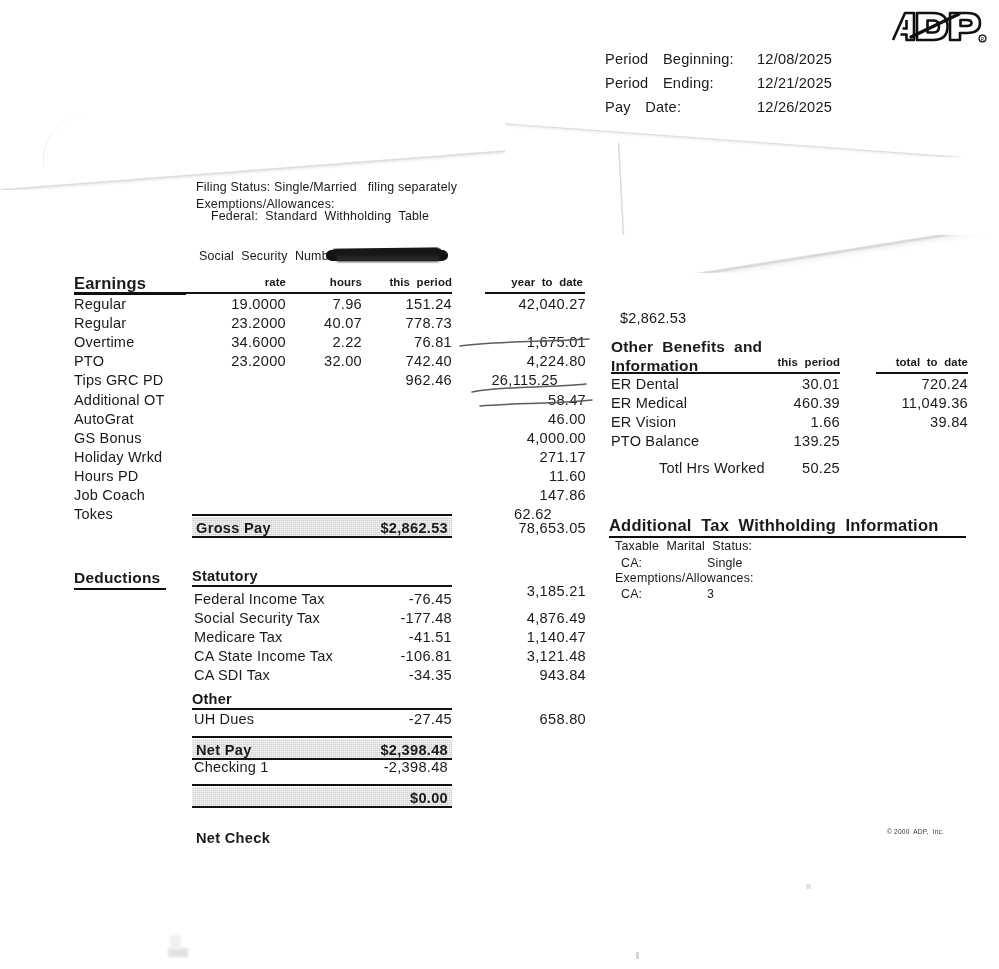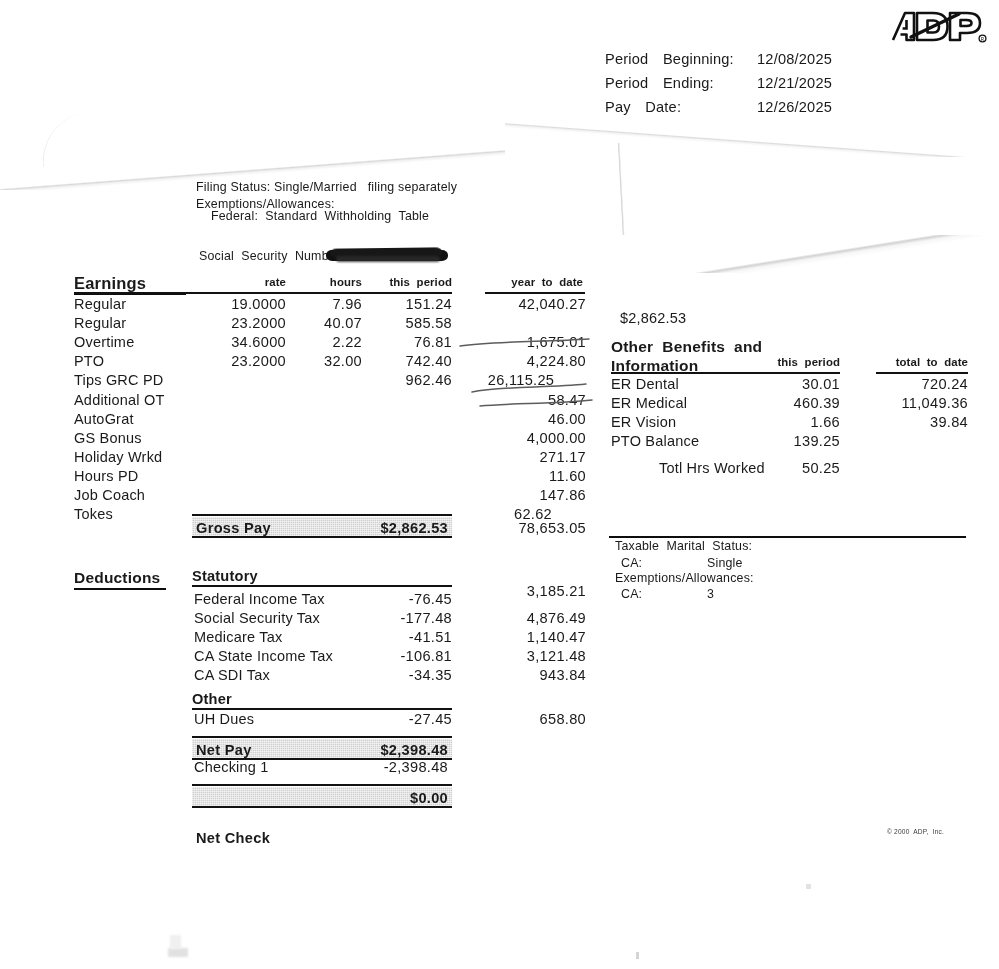--- a/index.html
+++ b/index.html
@@ -252,40 +252,40 @@
         <div class="t lbl" style="left: 74px; top: 297px;">Regular</div>
         <div class="t num" style="left: 200px; top: 297px; width: 86px; text-align: right;">19.0000</div>
         <div class="t num" style="left: 276px; top: 297px; width: 86px; text-align: right;">7.96</div>
         <div class="t num" style="left: 346px; top: 297px; width: 106px; text-align: right;">151.24</div>
         <div class="t num" style="left: 480px; top: 297px; width: 106px; text-align: right;">42,040.27</div>
       </div>
       <div>
         <div class="t lbl" style="left: 74px; top: 316.1px;">Regular</div>
         <div class="t num" style="left: 200px; top: 316.1px; width: 86px; text-align: right;">23.2000</div>
         <div class="t num" style="left: 276px; top: 316.1px; width: 86px; text-align: right;">40.07</div>
-        <div class="t num" style="left: 346px; top: 316.1px; width: 106px; text-align: right;">585.58</div>
+        <div class="t num" style="left: 346px; top: 316.1px; width: 106px; text-align: right;">778.73</div>
       </div>
       <div>
         <div class="t lbl" style="left: 74px; top: 335.2px;">Overtime</div>
         <div class="t num" style="left: 200px; top: 335.2px; width: 86px; text-align: right;">34.6000</div>
         <div class="t num" style="left: 276px; top: 335.2px; width: 86px; text-align: right;">2.22</div>
         <div class="t num" style="left: 346px; top: 335.2px; width: 106px; text-align: right;">76.81</div>
         <div class="t num" style="left: 480px; top: 335.2px; width: 106px; text-align: right;">1,675.01</div>
       </div>
       <div>
         <div class="t lbl" style="left: 74px; top: 354.3px;">PTO</div>
         <div class="t num" style="left: 200px; top: 354.3px; width: 86px; text-align: right;">23.2000</div>
         <div class="t num" style="left: 276px; top: 354.3px; width: 86px; text-align: right;">32.00</div>
         <div class="t num" style="left: 346px; top: 354.3px; width: 106px; text-align: right;">742.40</div>
         <div class="t num" style="left: 480px; top: 354.3px; width: 106px; text-align: right;">4,224.80</div>
       </div>
       <div>
         <div class="t lbl" style="left: 74px; top: 373.4px;">Tips GRC PD</div>
         <div class="t num" style="left: 346px; top: 373.4px; width: 106px; text-align: right;">962.46</div>
-        <div class="t num" style="left: 468px; top: 373.4px; width: 106px; text-align: center;">26,115.25</div>
+        <div class="t num" style="left: 452px; top: 373.4px; width: 106px; text-align: right;">26,115.25</div>
       </div>
       <div>
         <div class="t lbl" style="left: 74px; top: 392.5px;">Additional OT</div>
         <div class="t num" style="left: 480px; top: 392.5px; width: 106px; text-align: right;">58.47</div>
       </div>
       <div>
         <div class="t lbl" style="left: 74px; top: 411.6px;">AutoGrat</div>
         <div class="t num" style="left: 480px; top: 411.6px; width: 106px; text-align: right;">46.00</div>
       </div>
       <div>
@@ -402,20 +402,21 @@
       </div>
       <div>
         <div class="t lbl" style="left: 611px; top: 434.3px;">PTO Balance</div>
         <div class="t num" style="left: 760px; top: 434.3px; width: 80px; text-align: right;">139.25</div>
       </div>
     </div>
 
   <div class="t lbl" style="left:611px; top:461px;margin-left:48px;">Totl Hrs Worked</div>
   <div class="t num" style="left:760px; top:461px; width:80px;">50.25</div>
 
+  <div class="t lbl bold" style="left:609px; top:517px; font-size:16.5px;">Additional  Tax  Withholding  Information</div>
   <div class="rule rule-head" style="left:609px; top:536px; width:357px;"></div>
 
   <div class="t small" style="left:615px; top:540px;">Taxable  Marital  Status:</div>
   <div class="t small" style="left:621px; top:557px;">CA:</div>
   <div class="t small" style="left:707px; top:557px;">Single</div>
   <div class="t small" style="left:615px; top:572px;">Exemptions/Allowances:</div>
   <div class="t small" style="left:621px; top:588px;">CA:</div>
   <div class="t small" style="left:707px; top:588px;">3</div>
 
   <div class="pen" style="left:452px; top:322px; width:150px; height:110px;">

